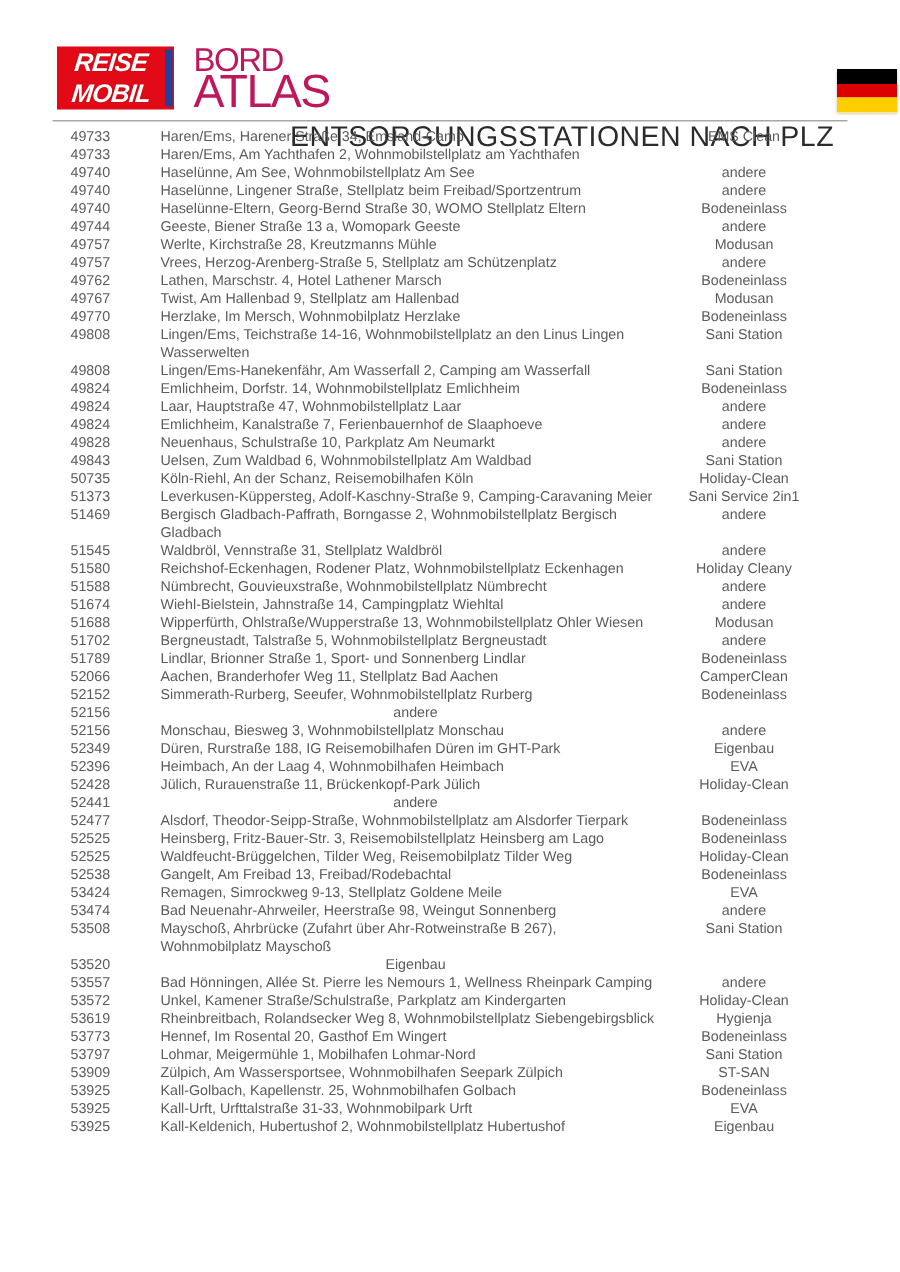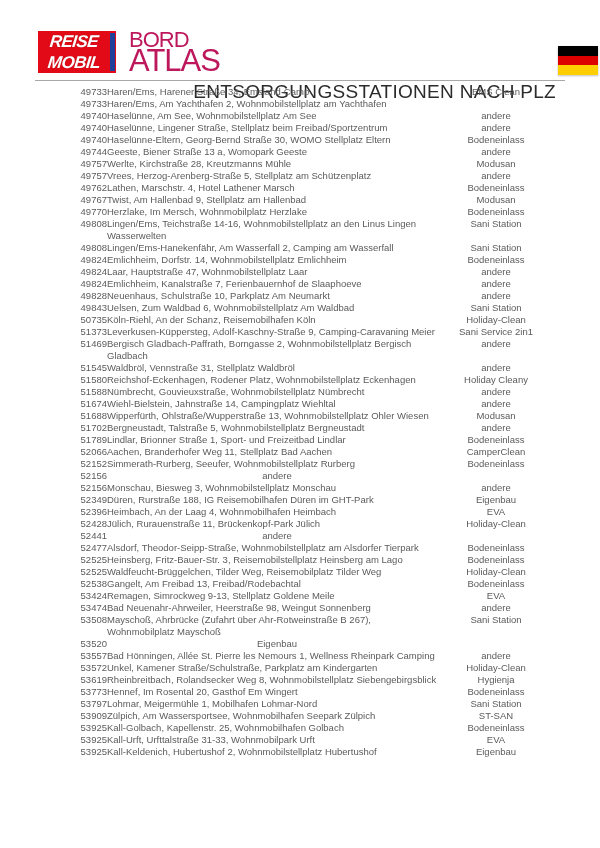--- a/index.html
+++ b/index.html
@@ -26,21 +26,21 @@
   .flag .s1{flex:1;background:#000000;}
   .flag .s2{flex:1;background:#dd0000;}
   .flag .s3{flex:1;background:#ffce00;}
 
   .rule{position:absolute;left:35px;top:80px;width:530px;height:1px;background:#a8a8a8;}
 
   
   .stations{position:absolute;top:86px;left:0;right:0;}
   .row{display:grid;grid-template-columns:60px 340px 1fr;padding:0 55px 0 47px;
        font-size:9.5px;line-height:12px;color:#5b5b5d;align-items:start;}
-  .row .plz{white-space:nowrap;text-align:right;}
+  .row .plz{white-space:nowrap;}
   .row .desc{padding-right:6px;}
   .row .type{text-align:center;white-space:nowrap;}
 </style>
 </head>
 <body>
 
 <div class="page">
 
   <div class="logo-rm">
     <div class="txt">
@@ -223,21 +223,21 @@
     </div>
 
     <div class="row">
       <span class="plz">51702</span>
       <span class="desc">Bergneustadt, Talstraße 5, Wohnmobilstellplatz Bergneustadt</span>
       <span class="type">andere</span>
     </div>
 
     <div class="row">
       <span class="plz">51789</span>
-      <span class="desc">Lindlar, Brionner Straße 1, Sport- und Freizeitbad Lindlar</span>
+      <span class="desc">Lindlar, Brionner Straße 1, Sport- und Sonnenberg Lindlar</span>
       <span class="type">Bodeneinlass</span>
     </div>
 
     <div class="row">
       <span class="plz">52066</span>
       <span class="desc">Aachen, Branderhofer Weg 11, Stellplatz Bad Aachen</span>
       <span class="type">CamperClean</span>
     </div>
 
     <div class="row">

